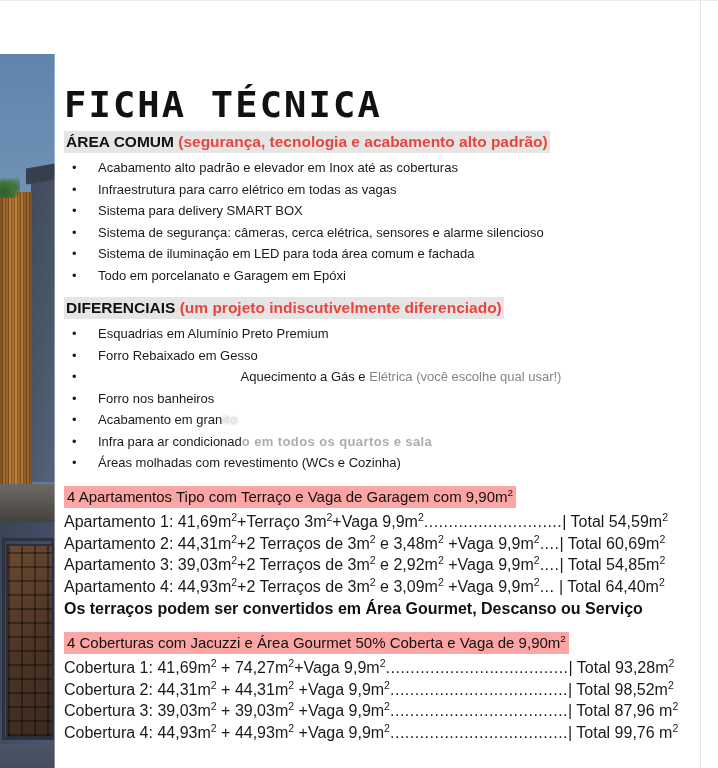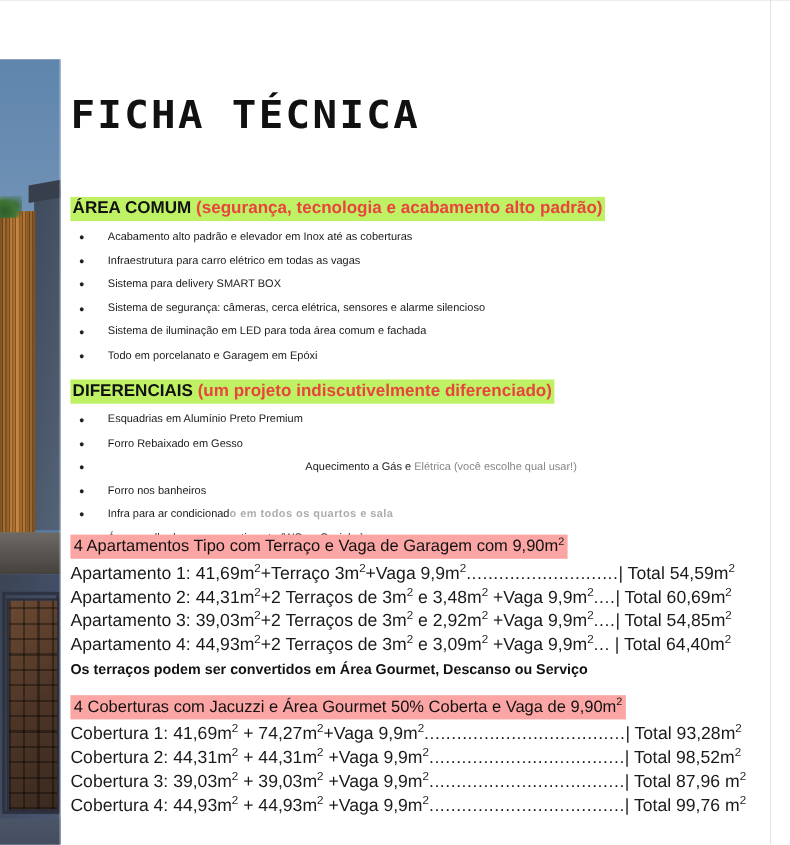--- a/index.html
+++ b/index.html
@@ -150,42 +150,41 @@
   }
 
   .section {
     position: absolute;
     left: 0px;
     width: 640px;
   }
 
   .sec-head {
     display: inline-block;
-    background: #bef264;
+    background: #e5e5e5;
     font-size: 15.5px;
     font-weight: 700;
     line-height: 20px;
     padding: 1px 2px 1px 2px;
     white-space: nowrap;
     color: #111111;
-    margin-top: 48px;
   }
   .sec-head .accent {
     color: #e8453f;
     font-weight: 700;
   }
 
   ul.bullets {
     list-style: none;
     margin: 4px 0 0 0;
     padding: 0;
   }
   ul.bullets li {
     position: relative;
-    font-size: 10px;
+    font-size: 13px;
     line-height: 21.5px;
     padding-left: 34px;
     color: #1a1a1a;
     white-space: nowrap;
   }
   ul.bullets li::before {
     content: "\2022";
     position: absolute;
     left: 8px;
     top: 0;
@@ -228,21 +227,21 @@
   .row {
     font-size: 16px;
     line-height: 21.5px;
     white-space: nowrap;
     color: #1a1a1a;
   }
   .row .dots {
     letter-spacing: 0.5px;
   }
   .note {
-    font-size: 13px;
+    font-size: 16px;
     font-weight: 700;
     line-height: 21px;
     white-space: nowrap;
     color: #111111;
     margin-top: 1px;
   }
   sup {
     font-size: 0.66em;
     vertical-align: super;
     line-height: 0;
@@ -288,20 +287,21 @@
       </ul>
     </div>
 
     <div class="section" style="top:297px;">
       <div class="sec-head"><span>DIFERENCIAIS</span><span class="accent"> (um projeto indiscutivelmente diferenciado)</span></div>
       <ul class="bullets">
         <li>Esquadrias em Alumínio Preto Premium</li>
         <li>Forro Rebaixado em Gesso</li>
         <li class="fade-a"><span>Aquecimento a Gás e </span><span class="tail">Elétrica (você escolhe qual usar!)</span></li>
         <li>Forro nos banheiros</li>
+        <li class="fade-b"><span>Acabamento em gran</span><span class="tail">ito</span></li>
         <li class="fade-c"><span>Infra para ar condicionad</span><span class="tail">o em todos os quartos e sala</span></li>
         <li>Áreas molhadas com revestimento (WCs e Cozinha)</li>
       </ul>
     </div>
 
     <div class="section" style="top:486px;">
       <div class="listing-head"><span>4 Apartamentos Tipo com Terraço e Vaga de Garagem com 9,90m</span><sup>2</sup></div>
 
       <div class="row" style="margin-top:3px;">
         <span>Apartamento 1:</span>

